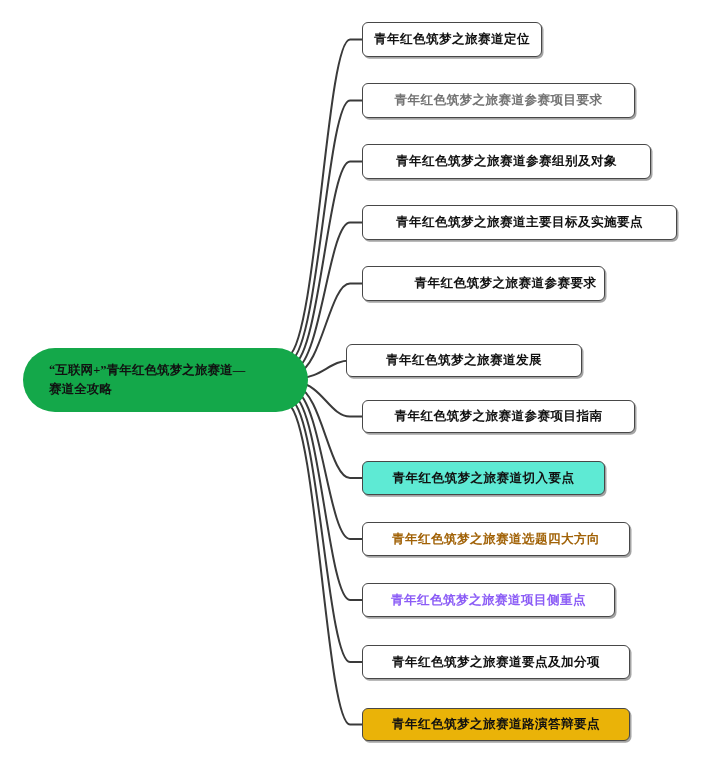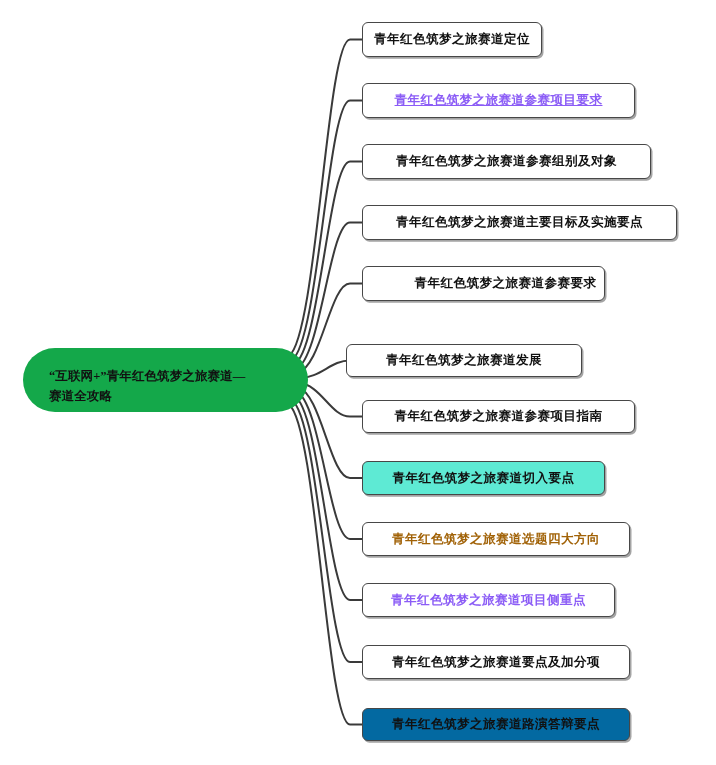--- a/index.html
+++ b/index.html
@@ -77,30 +77,30 @@
       <path d="M 297.2 373.2 C 321.5 367.4, 329.9 283.5, 350.0 283.5 L 362.0 283.5" fill="none" stroke="#3a3a3a" stroke-width="2" stroke-linecap="round"></path>
       <path d="M 298.0 378.6 C 321.9 377.5, 330.2 360.5, 350.0 360.5 L 362.0 360.5" fill="none" stroke="#3a3a3a" stroke-width="2" stroke-linecap="round"></path>
       <path d="M 297.9 382.6 C 321.9 384.8, 330.2 416.5, 350.0 416.5 L 362.0 416.5" fill="none" stroke="#3a3a3a" stroke-width="2" stroke-linecap="round"></path>
       <path d="M 297.2 386.9 C 321.5 392.8, 329.9 478.0, 350.0 478.0 L 362.0 478.0" fill="none" stroke="#3a3a3a" stroke-width="2" stroke-linecap="round"></path>
       <path d="M 295.9 391.2 C 320.8 400.8, 329.4 539.0, 350.0 539.0 L 362.0 539.0" fill="none" stroke="#3a3a3a" stroke-width="2" stroke-linecap="round"></path>
       <path d="M 294.0 395.6 C 319.8 408.8, 328.7 600.0, 350.0 600.0 L 362.0 600.0" fill="none" stroke="#3a3a3a" stroke-width="2" stroke-linecap="round"></path>
       <path d="M 291.6 399.9 C 318.5 416.9, 327.8 662.0, 350.0 662.0 L 362.0 662.0" fill="none" stroke="#3a3a3a" stroke-width="2" stroke-linecap="round"></path>
       <path d="M 288.8 404.4 C 316.9 425.0, 326.7 724.5, 350.0 724.5 L 362.0 724.5" fill="none" stroke="#3a3a3a" stroke-width="2" stroke-linecap="round"></path>
     </svg>
 
-  <div id="root-node" style="left: 23px; top: 348px; width: 285px; height: 64px; background: rgb(20, 168, 74); color: rgb(17, 17, 17); align-items: flex-end;">
+  <div id="root-node" style="left: 23px; top: 348px; width: 285px; height: 64px; background: rgb(20, 168, 74); color: rgb(17, 17, 17);">
     <span class="root-text">“互联网+”青年红色筑梦之旅赛道—
 赛道全攻略</span>
   </div>
 
   <div id="branch-container">
       <div class="branch-node" style="left: 362px; top: 22px; width: 180px; height: 35px; border-color: rgb(71, 71, 71); background: rgb(255, 255, 255); color: rgb(17, 17, 17);">
         <span>青年红色筑梦之旅赛道定位</span>
       </div>
-      <div class="branch-node" style="left: 362px; top: 83px; width: 273px; height: 35px; border-color: rgb(71, 71, 71); background: rgb(255, 255, 255); color: #8b5cf6; text-decoration: underline;">
+      <div class="branch-node" style="left: 362px; top: 83px; width: 273px; height: 35px; border-color: rgb(71, 71, 71); background: rgb(255, 255, 255); color: #737373;">
         <span>青年红色筑梦之旅赛道参赛项目要求</span>
       </div>
       <div class="branch-node" style="left: 362px; top: 144px; width: 289px; height: 35px; border-color: rgb(71, 71, 71); background: rgb(255, 255, 255); color: rgb(17, 17, 17);">
         <span>青年红色筑梦之旅赛道参赛组别及对象</span>
       </div>
       <div class="branch-node" style="left: 362px; top: 205px; width: 315px; height: 35px; border-color: rgb(71, 71, 71); background: rgb(255, 255, 255); color: rgb(17, 17, 17); align-items: center;">
         <span>青年红色筑梦之旅赛道主要目标及实施要点</span>
       </div>
       <div class="branch-node" style="left: 362px; top: 266px; width: 243px; height: 35px; border-color: rgb(71, 71, 71); background: rgb(255, 255, 255); color: rgb(17, 17, 17); padding-left: 44px;">
         <span>青年红色筑梦之旅赛道参赛要求</span>
@@ -116,18 +116,18 @@
       </div>
       <div class="branch-node" style="left: 362px; top: 522px; width: 268px; height: 34px; border-color: rgb(71, 71, 71); background: rgb(255, 255, 255); color: #a16207;">
         <span>青年红色筑梦之旅赛道选题四大方向</span>
       </div>
       <div class="branch-node" style="left: 362px; top: 583px; width: 253px; height: 34px; border-color: rgb(71, 71, 71); background: rgb(255, 255, 255); color: #8b5cf6;">
         <span>青年红色筑梦之旅赛道项目侧重点</span>
       </div>
       <div class="branch-node" style="left: 362px; top: 645px; width: 268px; height: 34px; border-color: rgb(71, 71, 71); background: rgb(255, 255, 255); color: rgb(17, 17, 17);">
         <span>青年红色筑梦之旅赛道要点及加分项</span>
       </div>
-      <div class="branch-node" style="left: 362px; top: 708px; width: 268px; height: 33px; border-color: rgb(71, 71, 71); background: #0369a1; color: rgb(17, 17, 17);">
+      <div class="branch-node" style="left: 362px; top: 708px; width: 268px; height: 33px; border-color: rgb(71, 71, 71); background: #eab308; color: rgb(17, 17, 17);">
         <span>青年红色筑梦之旅赛道路演答辩要点</span>
       </div>
     </div>
 
 </div>
 
 </body></html>

